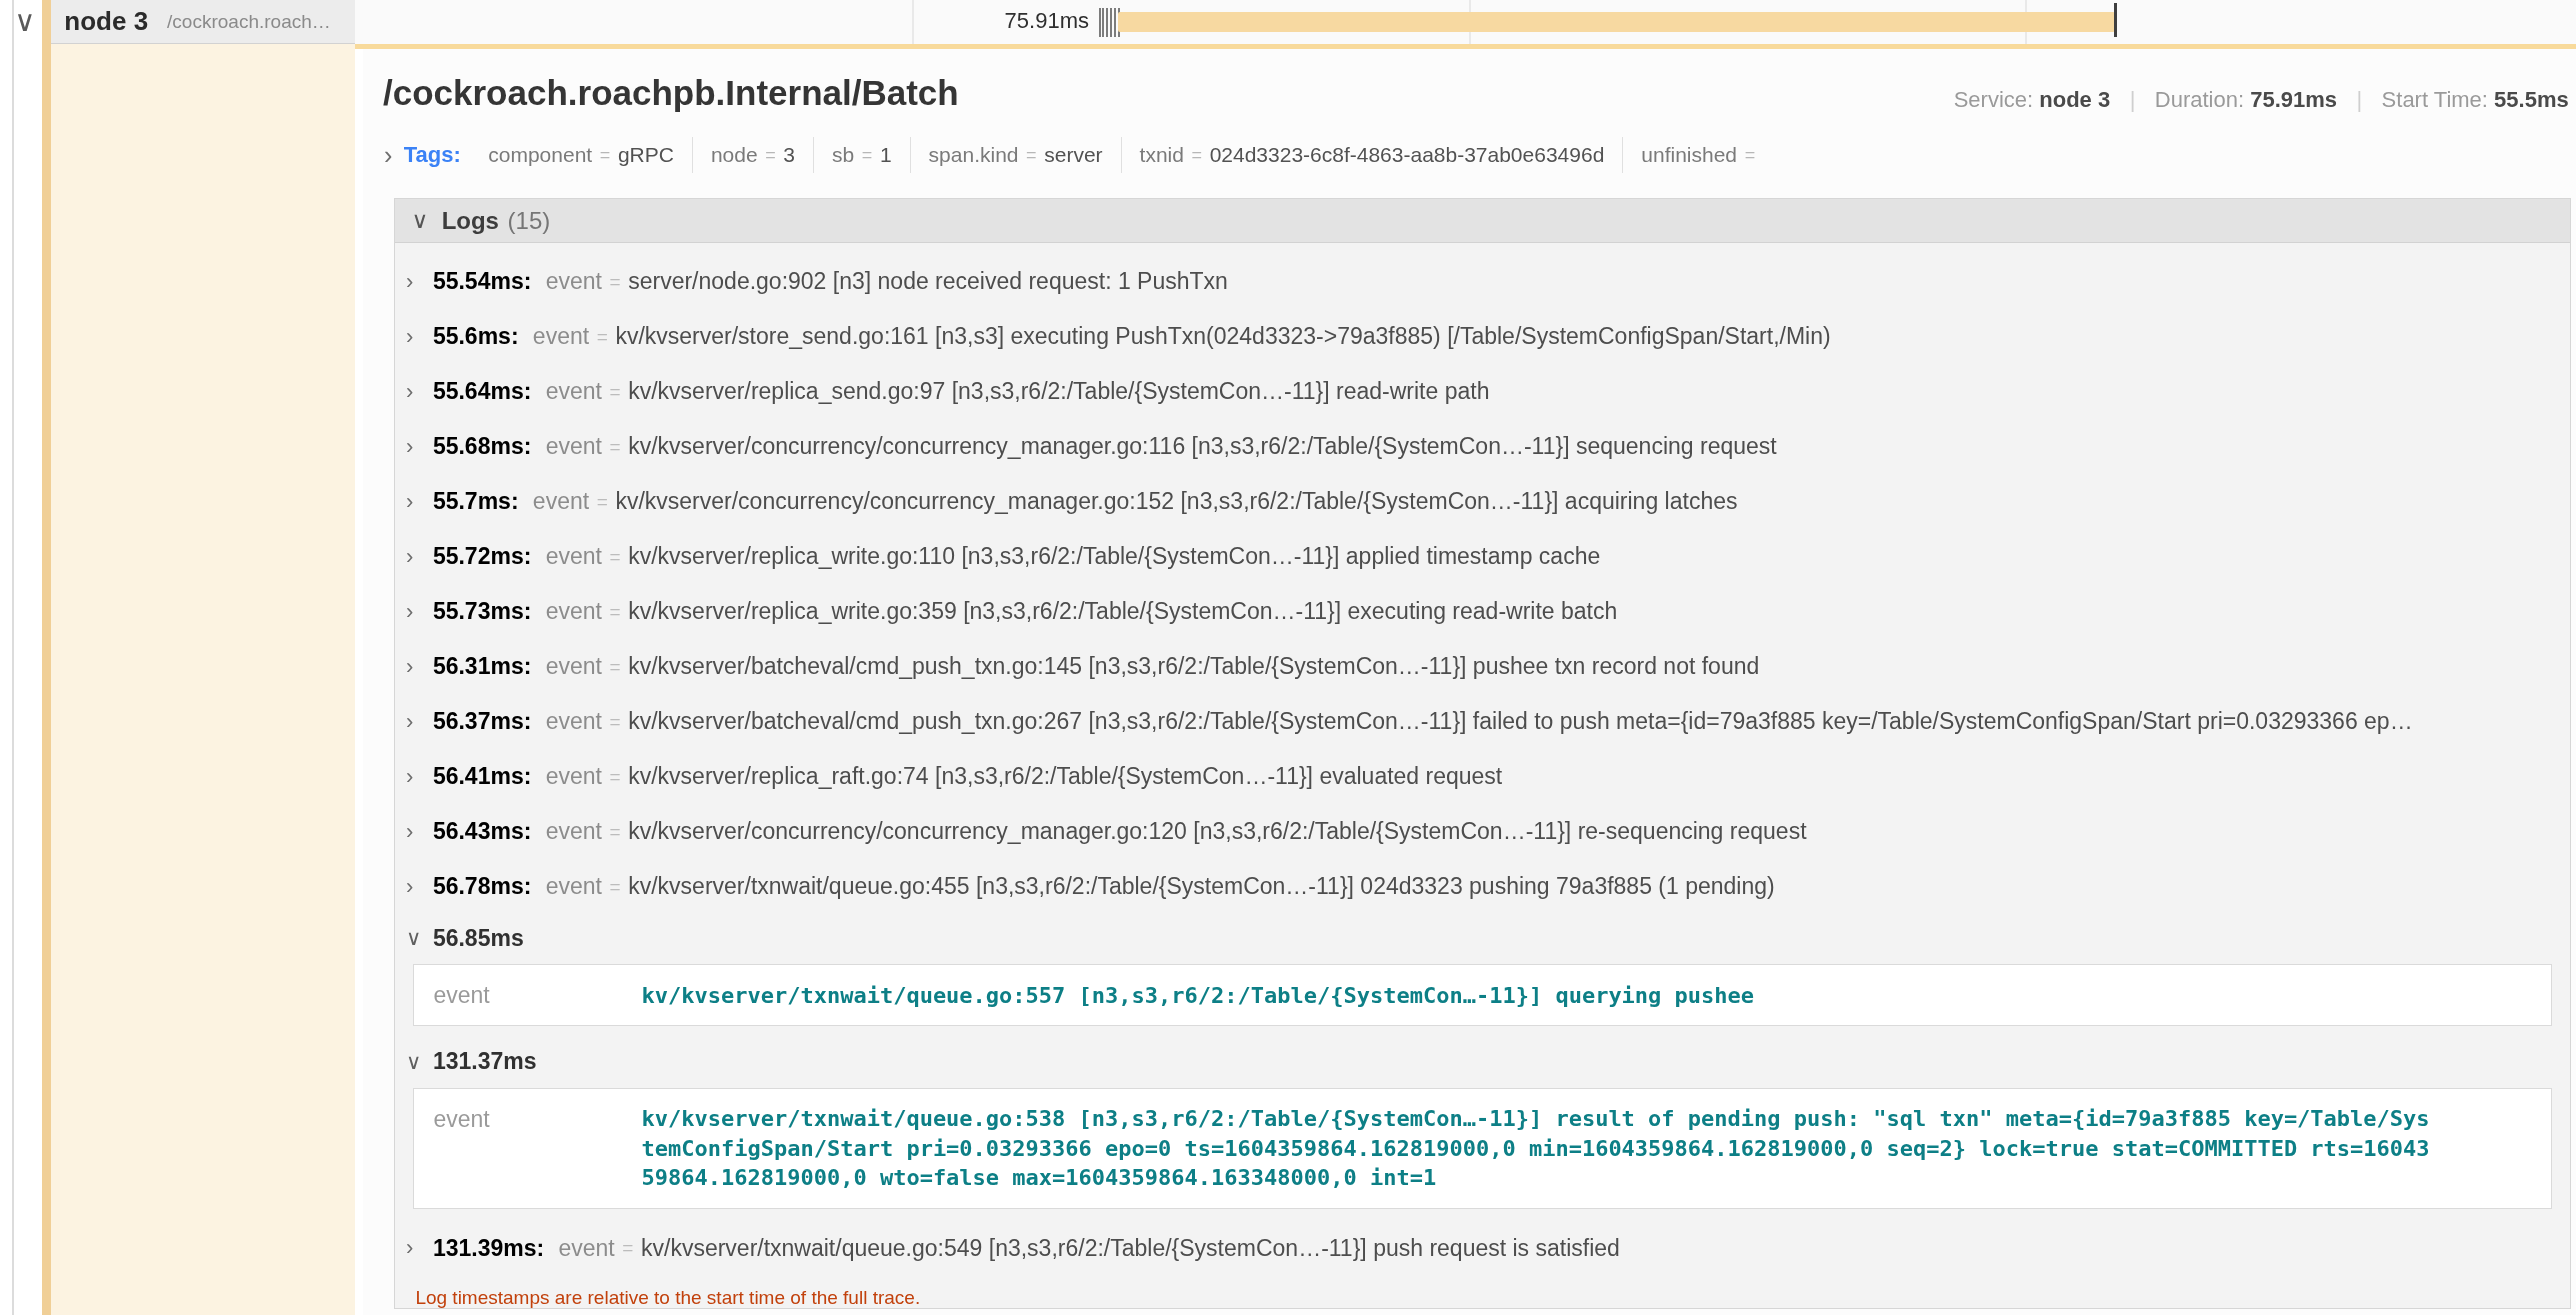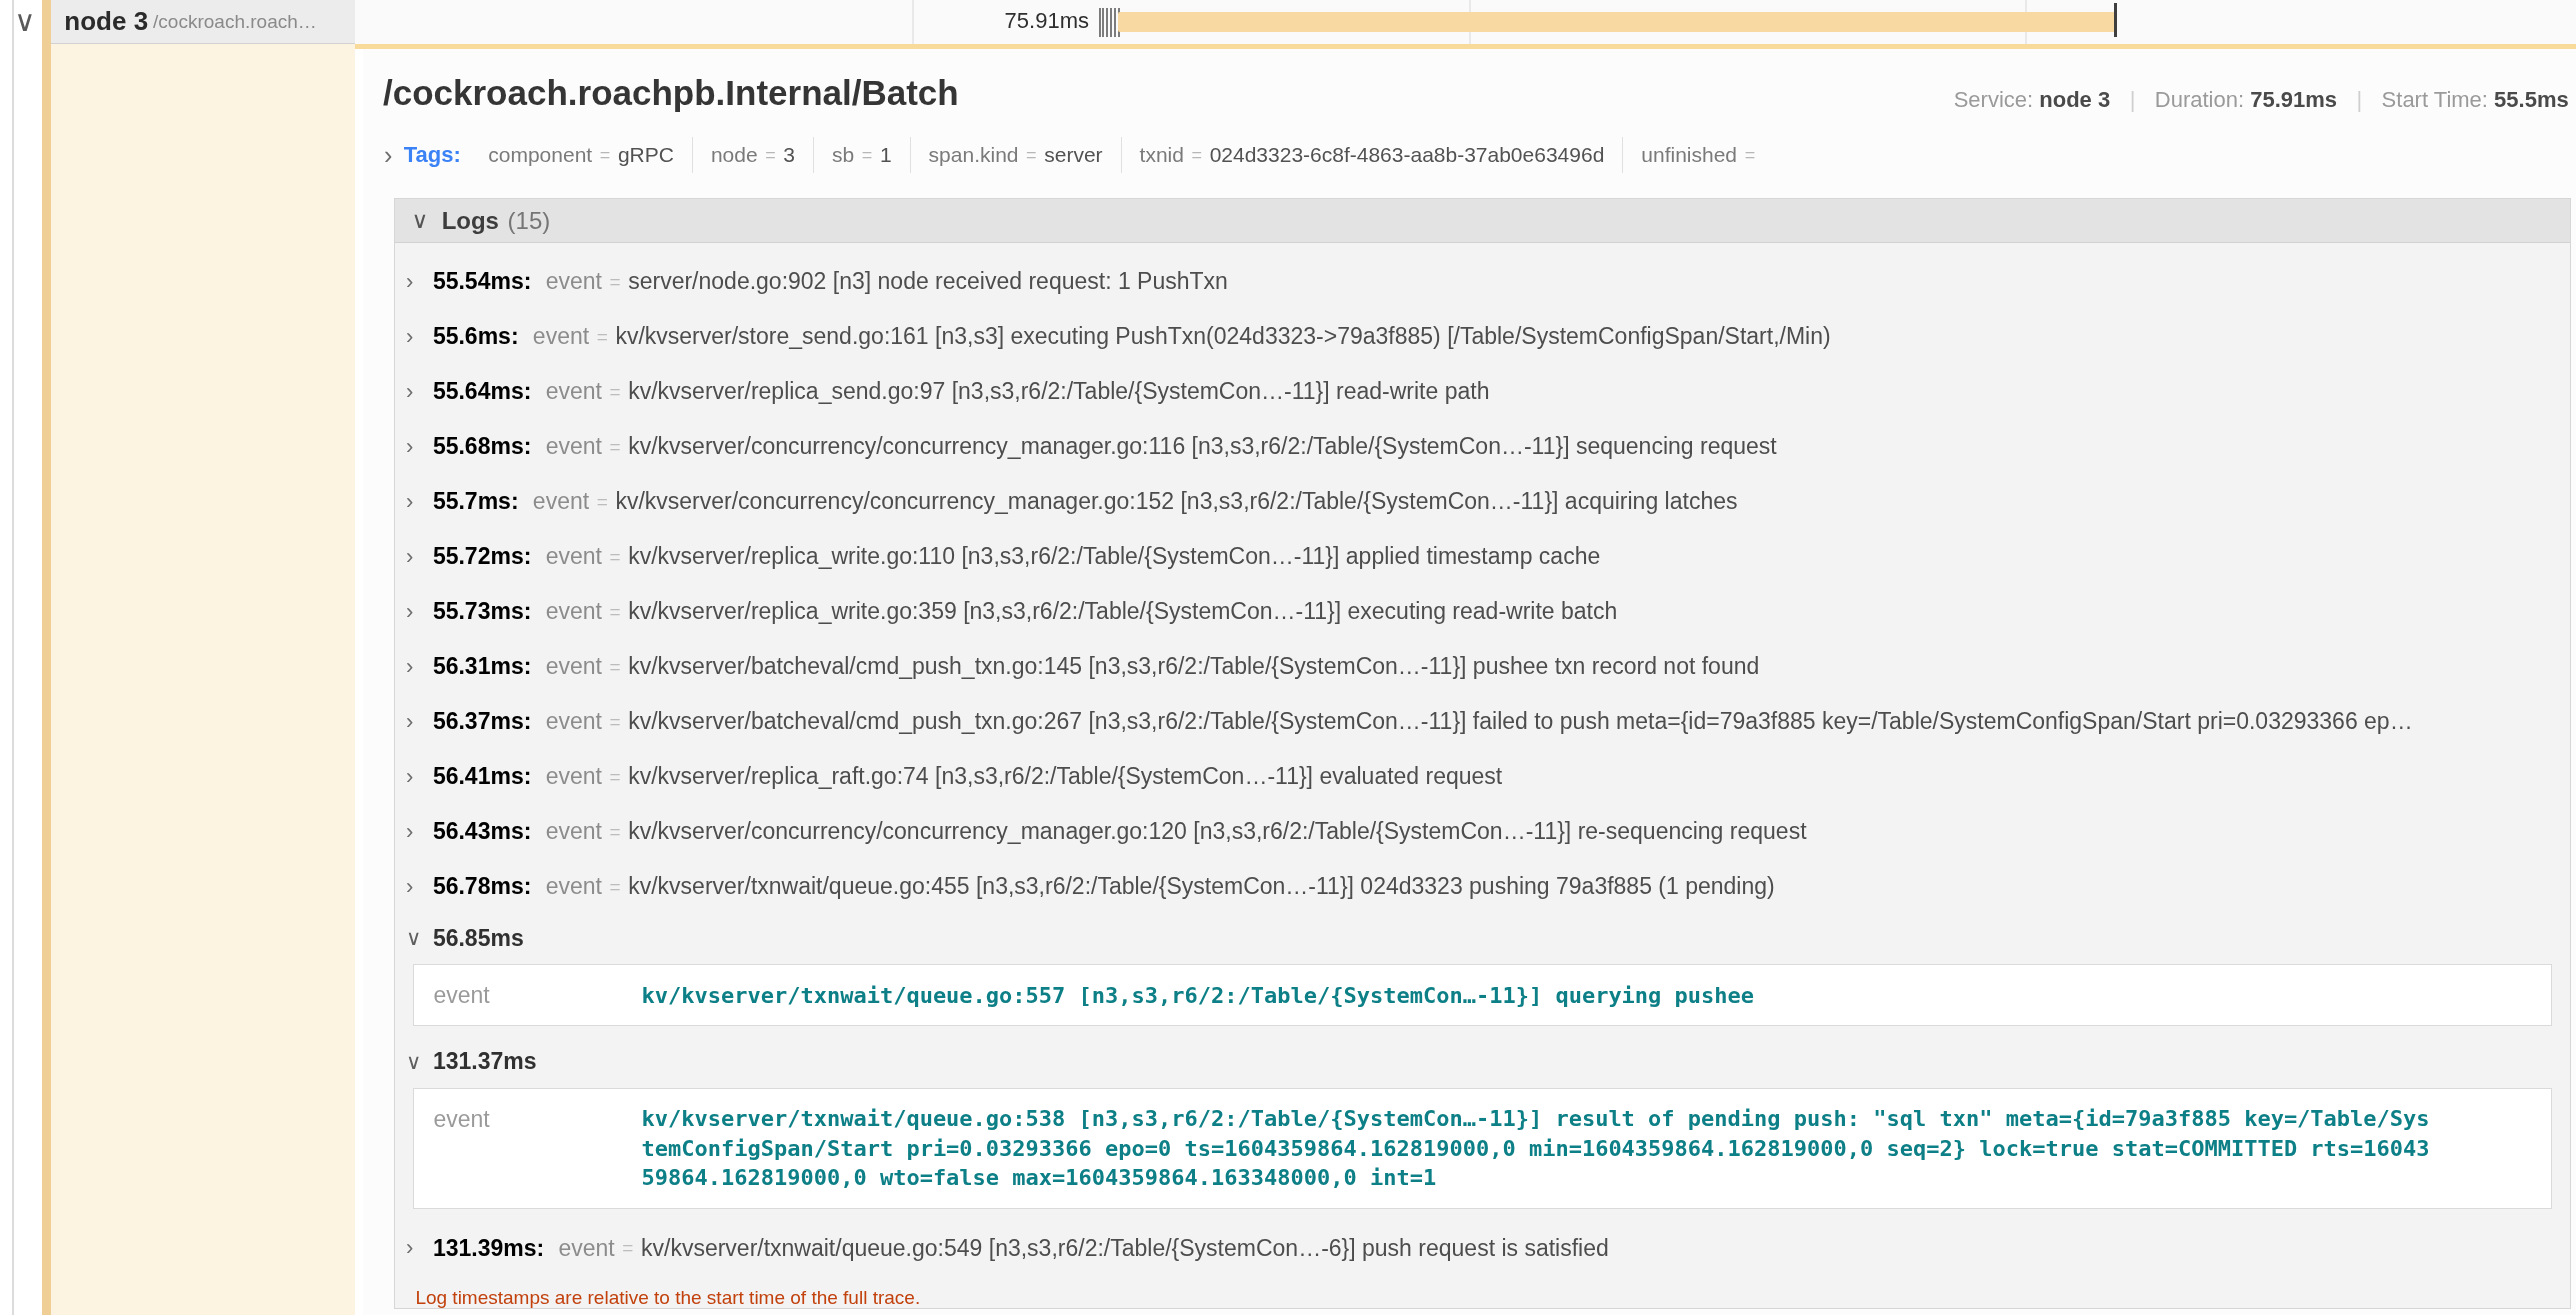--- a/index.html
+++ b/index.html
@@ -9,21 +9,21 @@
   }
   
   #left-divider{position:absolute;left:12.4px;top:0;width:1.9px;height:1316px;background:#dcdcdc;}
   #root-chevron{position:absolute;left:14.3px;top:3.8px;font-size:29px;color:#5a5a5a;cursor:pointer;}
   #indent-strip{position:absolute;left:42px;top:0;width:8.6px;height:1316px;background:#f0cf97;}
   #name-cell{
     position:absolute;left:51px;top:0;width:304px;height:44px;background:#ececec;
     border-bottom:1.9px solid #d2d2d2;display:flex;align-items:center;padding-left:13.3px;box-sizing:border-box;cursor:pointer;
   }
   #name-cell .svc{font-weight:bold;font-size:26px;color:#2b2b2b;white-space:nowrap;}
-  #name-cell .op{font-size:19px;color:#8a8a8a;margin-left:5px;white-space:nowrap;overflow:hidden;}
+  #name-cell .op{font-size:19px;color:#8a8a8a;margin-left:19px;white-space:nowrap;overflow:hidden;}
   #name-col{position:absolute;left:51px;top:44px;width:304px;height:1272px;background:#fcf3e1;}
 
   
   #timeline-strip{position:absolute;left:355px;top:0;width:2221px;height:44px;background:#fafafa;}
   .gridline{position:absolute;top:0;width:1.9px;height:44px;background:#e9e9e9;}
   #duration-label{position:absolute;left:543px;top:7.6px;width:191px;text-align:right;font-size:22px;color:#2f2f2f;}
   .tick{position:absolute;top:7.6px;width:1.9px;height:29px;background:#7c7c7c;}
   #span-bar{position:absolute;left:763px;top:12.4px;width:997px;height:20px;background:#f7d9a1;border-radius:1.9px;cursor:pointer;}
   #bar-end-marker{position:absolute;left:1759px;top:2.9px;width:2.9px;height:34px;background:#3f3f3f;}
   #panel-top-border{position:absolute;left:355px;top:44px;width:2221px;height:4.8px;background:#f8da9b;}
@@ -266,19 +266,19 @@
           <div class="exp-key">event</div>
           <div class="exp-val">kv/kvserver/txnwait/queue.go:538 [n3,s3,r6/2:/Table/{SystemCon…-11}] result of pending push: "sql txn" meta={id=79a3f885 key=/Table/Sys
 temConfigSpan/Start pri=0.03293366 epo=0 ts=1604359864.162819000,0 min=1604359864.162819000,0 seq=2} lock=true stat=COMMITTED rts=16043
 59864.162819000,0 wto=false max=1604359864.163348000,0 int=1</div>
         </div>
         <div class="log-row">
           <span class="rc">›</span>
           <span class="ts">131.39ms:</span>
           <span class="lk">event</span>
           <span class="leq">=</span>
-          <span class="lv">kv/kvserver/txnwait/queue.go:549 [n3,s3,r6/2:/Table/{SystemCon…-6}] push request is satisfied</span>
+          <span class="lv">kv/kvserver/txnwait/queue.go:549 [n3,s3,r6/2:/Table/{SystemCon…-11}] push request is satisfied</span>
         </div>
         <div id="logs-footer">Log timestamps are relative to the start time of the full trace.</div>
       </div>
   </div>
 </div>
 
 
 </body></html>

